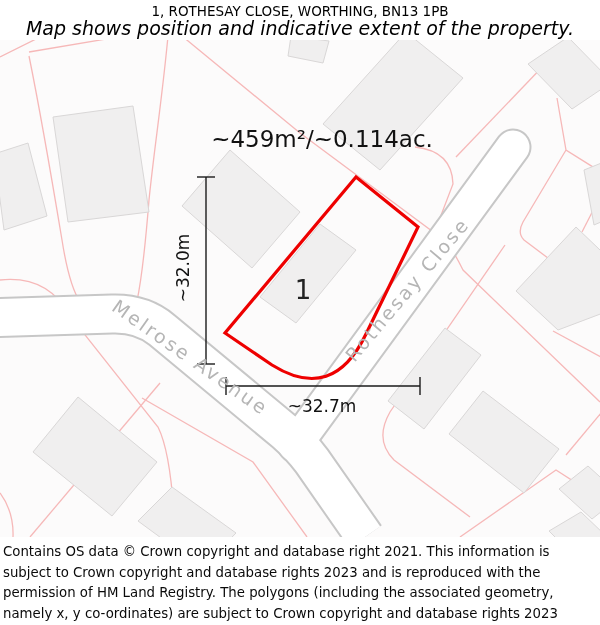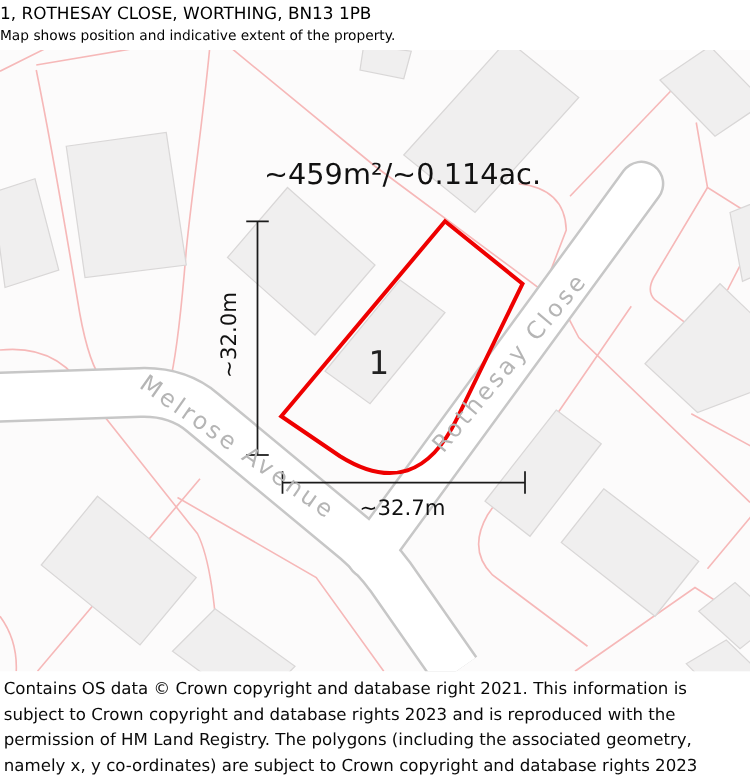--- a/index.html
+++ b/index.html
@@ -1,19 +1,19 @@
 <!DOCTYPE html>
 <html><head>
 <meta charset="utf-8">
 <style>
   html,body{margin:0;padding:0;background:#ffffff;}
   body{width:600px;height:625px;overflow:hidden;font-family:"DejaVu Sans","Liberation Sans",sans-serif;}
-  .header{height:40px;text-align:left;padding-top:3px;box-sizing:border-box;background:#ffffff;}
+  .header{height:40px;text-align:center;padding-top:3px;box-sizing:border-box;background:#ffffff;}
   .header .title{font-size:13.5px;color:#000;line-height:17px;}
-  .header .subtitle{font-size:11px;color:#000;line-height:17px;}
+  .header .subtitle{font-size:19px;color:#000;line-height:17px;font-style:italic;}
   .map-wrap{width:600px;height:497px;position:relative;background:#fcfbfb;}
   svg{display:block;}
   .parcel{fill:none;stroke:#f6b8b8;stroke-width:1.3;}
   .bldg{fill:#f0efef;stroke:#d9d7d7;stroke-width:1;}
   .road-casing{fill:none;stroke:#c7c7c7;stroke-width:41;}
   .road-casing.narrow{stroke-width:37;}
   .road-fill{fill:none;stroke:#ffffff;stroke-width:37;}
   .road-fill.narrow{stroke-width:33;}
   .cap-round{stroke-linecap:round;}
   .plot-line{fill:none;stroke:#ee0000;stroke-width:3.2;stroke-linejoin:miter;}

